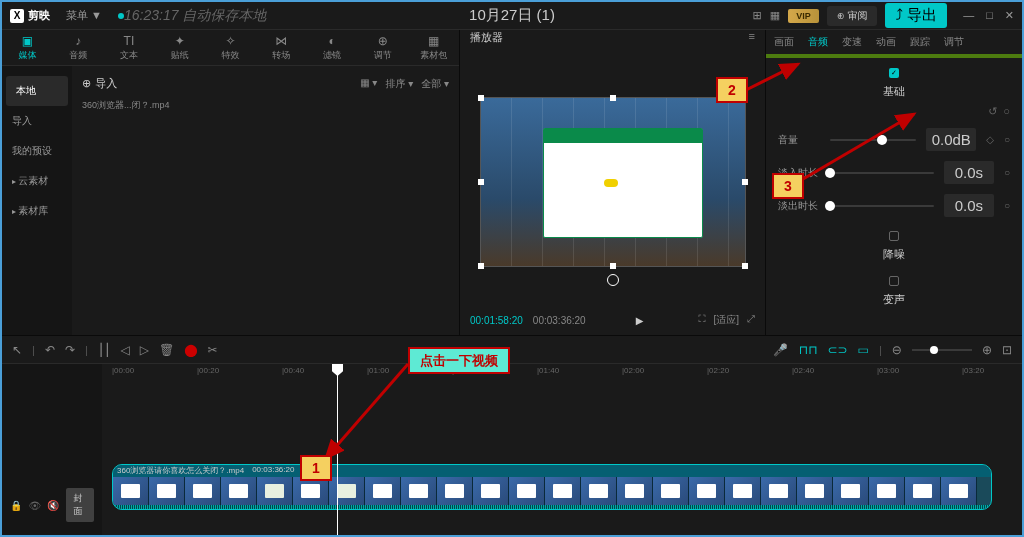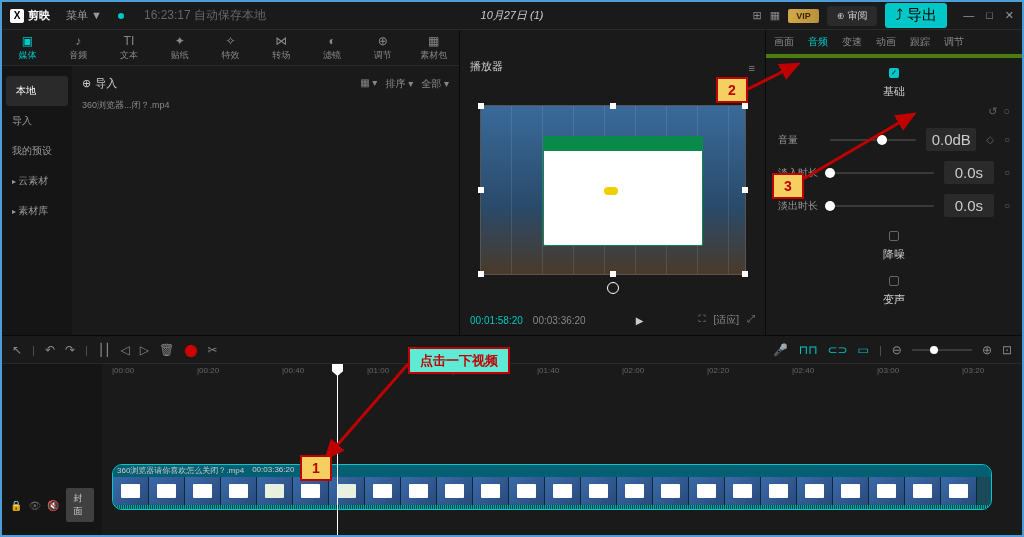--- a/index.html
+++ b/index.html
@@ -4,23 +4,23 @@
 <style>
 * { margin: 0; padding: 0; box-sizing: border-box; font-family: "Microsoft YaHei", sans-serif; }
 body { background: #0d0d0d; color: #ccc; font-size: 11px; width: 1024px; height: 537px; overflow: hidden; position: relative; }
 .app { display: flex; flex-direction: column; height: 100%; border: 2px solid #4a9fd8; }
 
 
 .titlebar { height: 28px; background: #1a1a1a; display: flex; align-items: center; padding: 0 8px; gap: 10px; border-bottom: 1px solid #2a2a2a; }
 .logo { display: flex; align-items: center; gap: 4px; font-weight: bold; color: #fff; }
 .logo-icon { width: 14px; height: 14px; background: #fff; border-radius: 2px; display: flex; align-items: center; justify-content: center; color: #000; font-size: 10px; }
 .menu-btn { color: #999; cursor: pointer; padding: 2px 6px; }
-.autosave { color: #666; font-size: 12px; display: flex; align-items: center; gap: 20px; }
+.autosave { color: #666; font-size: 14px; display: flex; align-items: center; gap: 0; font-style: italic; }
 .autosave-dot { width: 6px; height: 6px; background: #00c8c8; border-radius: 50%; }
-.project-name { color: #ccc; font-size: 11px; position: absolute; left: 50%; transform: translateX(-50%); font-style: italic; }
+.project-name { color: #ccc; font-size: 15px; position: absolute; left: 50%; transform: translateX(-50%); }
 .titlebar-right { margin-left: auto; display: flex; align-items: center; gap: 8px; }
 .vip-badge { background: linear-gradient(90deg, #d4a84a, #b8923a); color: #3a2a00; padding: 2px 8px; border-radius: 2px; font-size: 9px; font-weight: bold; }
 .review-btn { background: #2a2a2a; color: #ccc; padding: 3px 10px; border-radius: 3px; font-size: 10px; }
 .export-btn { background: #00c8c8; color: #000; padding: 3px 10px; border-radius: 3px; font-size: 15px; }
 .win-controls { display: flex; gap: 12px; margin-left: 8px; color: #999; }
 
 
 .main { display: flex; flex: 1; overflow: hidden; }
 
 
@@ -42,21 +42,21 @@
 .thumb { width: 88px; position: relative; }
 .thumb-img { width: 88px; height: 60px; background: linear-gradient(135deg, #2a5a7a 0%, #1a3a5a 100%); border-radius: 2px; position: relative; overflow: hidden; }
 .thumb-img::after { content: ""; position: absolute; bottom: 12px; left: 20px; right: 20px; height: 26px; background: #fff; border-radius: 2px; }
 .thumb-badge { position: absolute; top: 2px; left: 2px; background: rgba(0,0,0,0.6); color: #fff; padding: 1px 4px; font-size: 8px; border-radius: 2px; }
 .thumb-dur { position: absolute; top: 2px; right: 2px; color: #fff; font-size: 8px; }
 .thumb-add { position: absolute; bottom: 2px; right: 2px; width: 14px; height: 14px; background: rgba(0,0,0,0.5); border-radius: 50%; color: #fff; display: flex; align-items: center; justify-content: center; font-size: 10px; }
 .thumb-name { color: #888; font-size: 9px; margin-top: 4px; overflow: hidden; text-overflow: ellipsis; white-space: nowrap; }
 
 
 .player-panel { width: 306px; background: #1a1a1a; display: flex; flex-direction: column; border-right: 1px solid #0a0a0a; }
-.player-header { height: 28px; display: flex; align-items: flex-end; padding: 0 10px; color: #ccc; font-size: 11px; margin-top: 16px; }
+.player-header { height: 28px; display: flex; align-items: flex-start; padding: 0 10px; color: #ccc; font-size: 11px; }
 .player-menu { margin-left: auto; color: #888; }
 .player-viewport { flex: 1; display: flex; align-items: center; justify-content: center; position: relative; padding: 10px; }
 .preview-frame { width: 266px; height: 170px; background: linear-gradient(180deg, #3a6a9a 0%, #2a4a6a 60%, #4a3a2a 100%); position: relative; border: 1px solid #555; }
 .preview-frame::before { content: ""; position: absolute; top: 0; left: 0; right: 0; bottom: 0; background: repeating-linear-gradient(90deg, transparent 0, transparent 30px, rgba(255,255,255,0.1) 30px, rgba(255,255,255,0.1) 31px); }
 .preview-window { position: absolute; top: 30px; left: 62px; width: 160px; height: 110px; background: #fff; border: 1px solid #0a8a4a; border-radius: 2px; }
 .preview-window::before { content: ""; position: absolute; top: 0; left: 0; right: 0; height: 14px; background: #0a8a4a; }
 .preview-window::after { content: ""; position: absolute; top: 50px; left: 60px; width: 14px; height: 8px; background: #f0d000; border-radius: 4px; }
 .handle { position: absolute; width: 6px; height: 6px; background: #fff; }
 .handle.tl { top: -3px; left: -3px; } .handle.tr { top: -3px; right: -3px; }
 .handle.bl { bottom: -3px; left: -3px; } .handle.br { bottom: -3px; right: -3px; }

